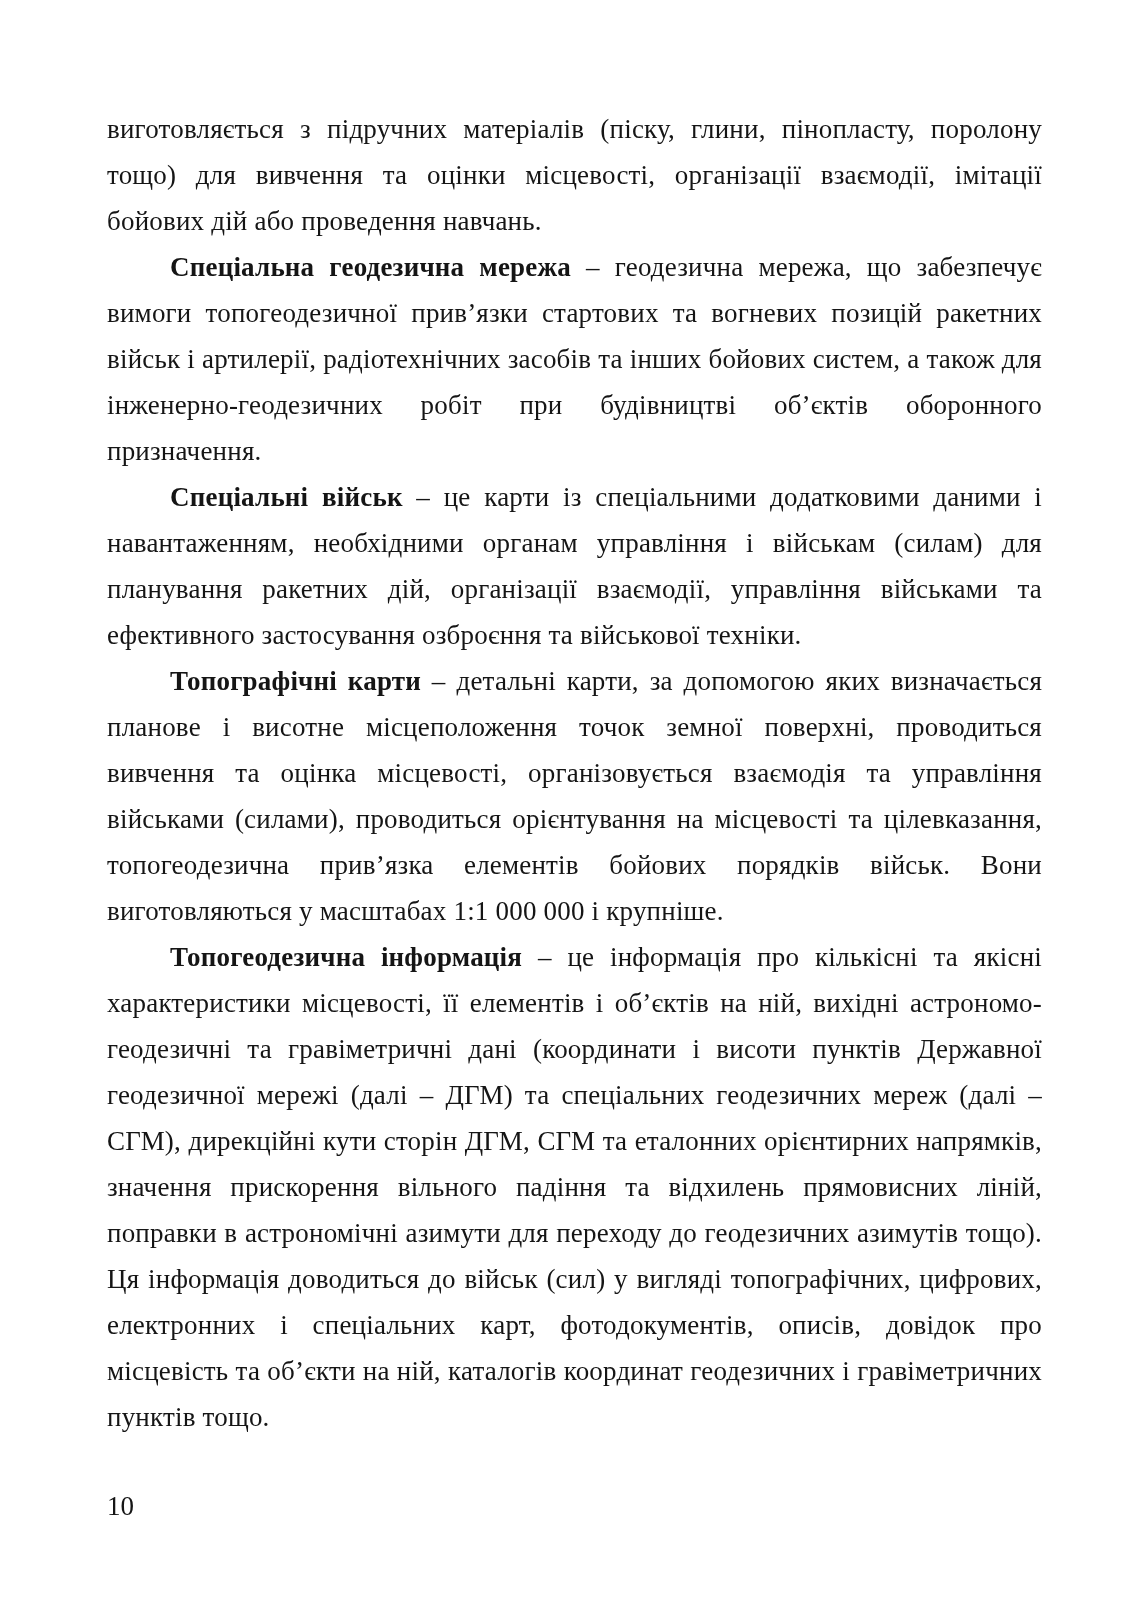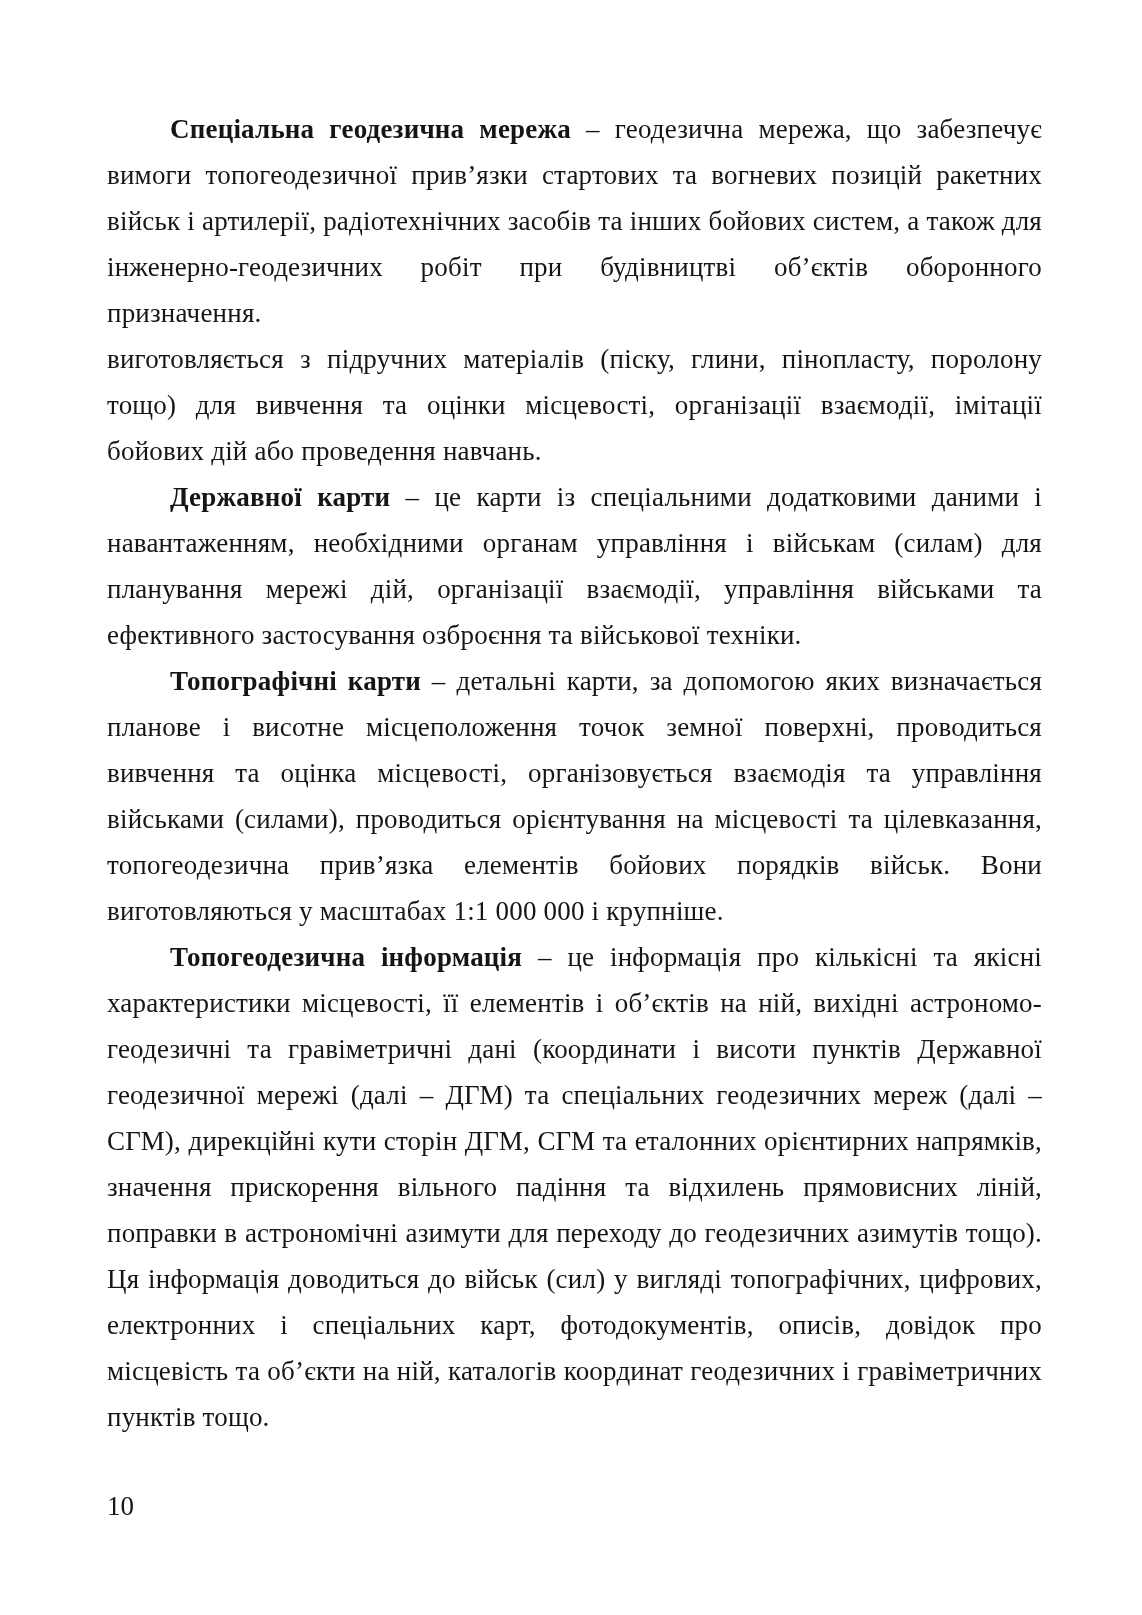--- a/index.html
+++ b/index.html
@@ -41,25 +41,25 @@
     width: 935px;
     font-size: 27px;
     line-height: 46px;
   }
 </style>
 </head>
 <body>
 
 <div class="text-block">
 
+  <p class="para"><span class="term"></span><span>виготовляється з підручних матеріалів (піску, глини, пінопласту, поролону тощо) для вивчення та оцінки місцевості, організації взаємодії, імітації бойових дій або проведення навчань.</span></p>
+
   <p class="para indented"><span class="term">Спеціальна геодезична мережа</span><span> – геодезична мережа, що забезпечує вимоги топогеодезичної прив’язки стартових та вогневих позицій ракетних військ і артилерії, радіотехнічних засобів та інших бойових систем, а також для інженерно-геодезичних робіт при будівництві об’єктів оборонного призначення.</span></p>
 
-  <p class="para"><span class="term"></span><span>виготовляється з підручних матеріалів (піску, глини, пінопласту, поролону тощо) для вивчення та оцінки місцевості, організації взаємодії, імітації бойових дій або проведення навчань.</span></p>
-
-  <p class="para indented"><span class="term">Державної карти</span><span> – це карти із спеціальними додатковими даними і навантаженням, необхідними органам управління і військам (силам) для планування мережі дій, організації взаємодії, управління військами та ефективного застосування озброєння та військової техніки.</span></p>
+  <p class="para indented"><span class="term">Спеціальні військ</span><span> – це карти із спеціальними додатковими даними і навантаженням, необхідними органам управління і військам (силам) для планування ракетних дій, організації взаємодії, управління військами та ефективного застосування озброєння та військової техніки.</span></p>
 
   <p class="para indented"><span class="term">Топографічні карти</span><span> – детальні карти, за допомогою яких визначається планове і висотне місцеположення точок земної поверхні, проводиться вивчення та оцінка місцевості, організовується взаємодія та управління військами (силами), проводиться орієнтування на місцевості та цілевказання, топогеодезична прив’язка елементів бойових порядків військ. Вони виготовляються у масштабах 1:1 000 000 і крупніше.</span></p>
 
   <p class="para indented"><span class="term">Топогеодезична інформація</span><span> – це інформація про кількісні та якісні характеристики місцевості, її елементів і об’єктів на ній, вихідні астрономо-геодезичні та гравіметричні дані (координати і висоти пунктів Державної геодезичної мережі (далі – ДГМ) та спеціальних геодезичних мереж (далі – СГМ), дирекційні кути сторін ДГМ, СГМ та еталонних орієнтирних напрямків, значення прискорення вільного падіння та відхилень прямовисних ліній, поправки в астрономічні азимути для переходу до геодезичних азимутів тощо). Ця інформація доводиться до військ (сил) у вигляді топографічних, цифрових, електронних і спеціальних карт, фотодокументів, описів, довідок про місцевість та об’єкти на ній, каталогів координат геодезичних і гравіметричних пунктів тощо.</span></p>
 
 </div>
 
 <div class="page-footer">10</div>
 
 </body></html>

